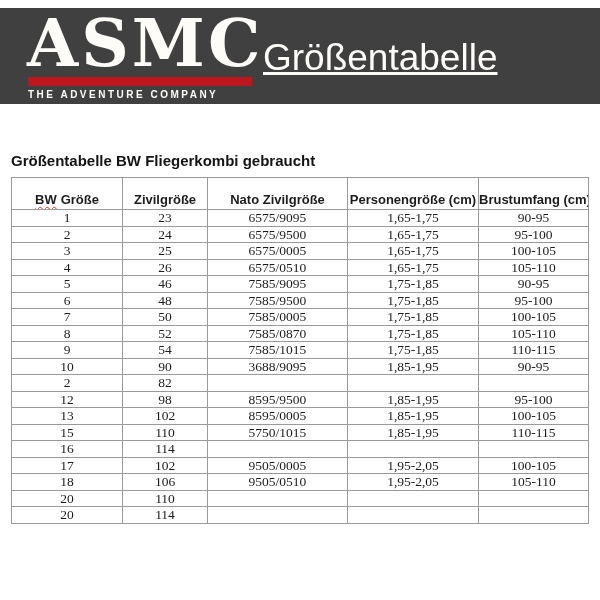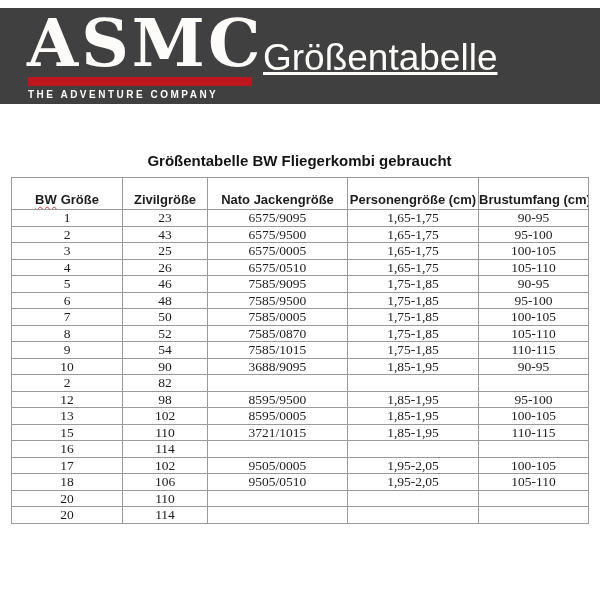--- a/index.html
+++ b/index.html
@@ -59,21 +59,21 @@
     line-height: 1;
     white-space: nowrap;
     text-decoration: underline;
   }
 
   
   .table-title {
     position: absolute;
     left: 11px; top: 152px;
     width: 577px;
-    text-align: center;
+    text-align: left;
     font-family: "Liberation Sans", sans-serif;
     font-weight: bold;
     font-size: 15px;
     color: #141414;
     white-space: nowrap;
   }
 
   
   table.size-table {
     position: absolute;
@@ -136,36 +136,36 @@
       <col style="width:140px">
       <col style="width:131px">
       <col style="width:110px">
     </colgroup>
     <thead>
       <tr>
         <th>
           <span class="squiggle">BW</span><span class="hdr-rest">Größe</span>
         </th>
         <th>Zivilgröße</th>
-        <th>Nato Jackengröße</th>
+        <th>Nato Zivilgröße</th>
         <th>Personengröße (cm)</th>
         <th>Brustumfang (cm)</th>
       </tr>
     </thead>
     <tbody>
         <tr>
           <td>1</td>
           <td>23</td>
           <td>6575/9095</td>
           <td>1,65-1,75</td>
           <td>90-95</td>
         </tr>
         <tr>
           <td>2</td>
-          <td>43</td>
+          <td>24</td>
           <td>6575/9500</td>
           <td>1,65-1,75</td>
           <td>95-100</td>
         </tr>
         <tr>
           <td>3</td>
           <td>25</td>
           <td>6575/0005</td>
           <td>1,65-1,75</td>
           <td>100-105</td>
@@ -236,21 +236,21 @@
         <tr>
           <td>13</td>
           <td>102</td>
           <td>8595/0005</td>
           <td>1,85-1,95</td>
           <td>100-105</td>
         </tr>
         <tr>
           <td>15</td>
           <td>110</td>
-          <td>3721/1015</td>
+          <td>5750/1015</td>
           <td>1,85-1,95</td>
           <td>110-115</td>
         </tr>
         <tr>
           <td>16</td>
           <td>114</td>
           <td></td>
           <td></td>
           <td></td>
         </tr>

